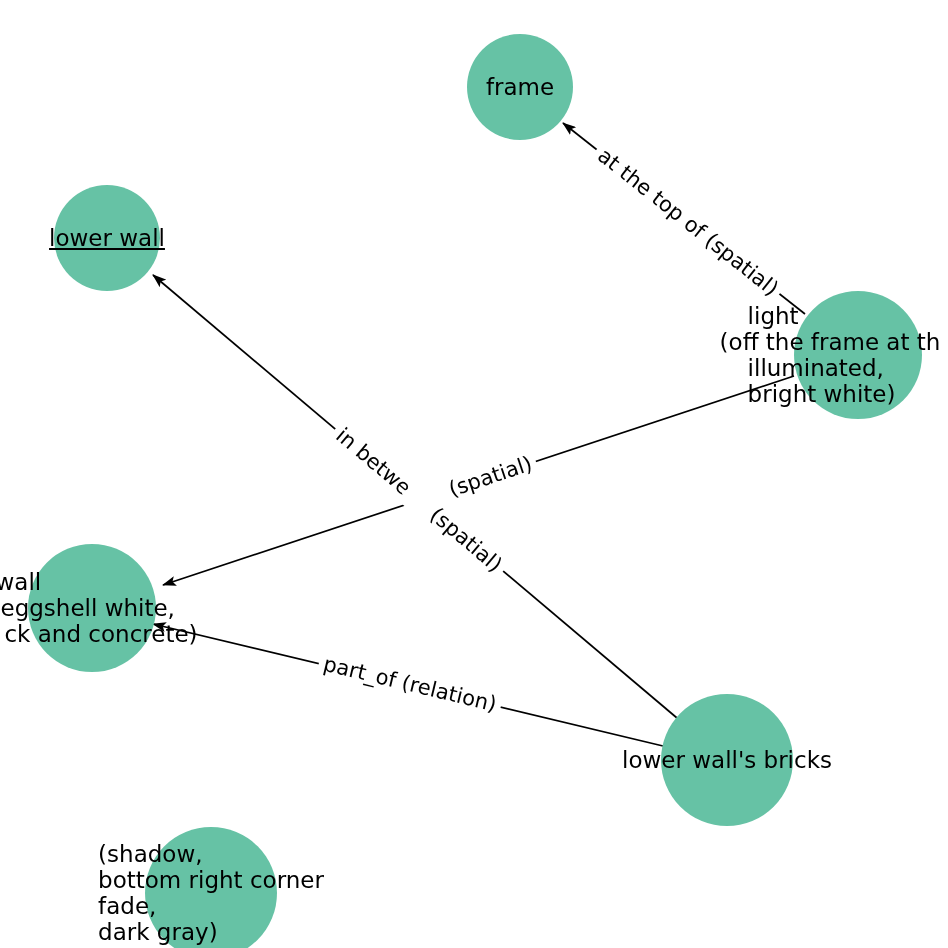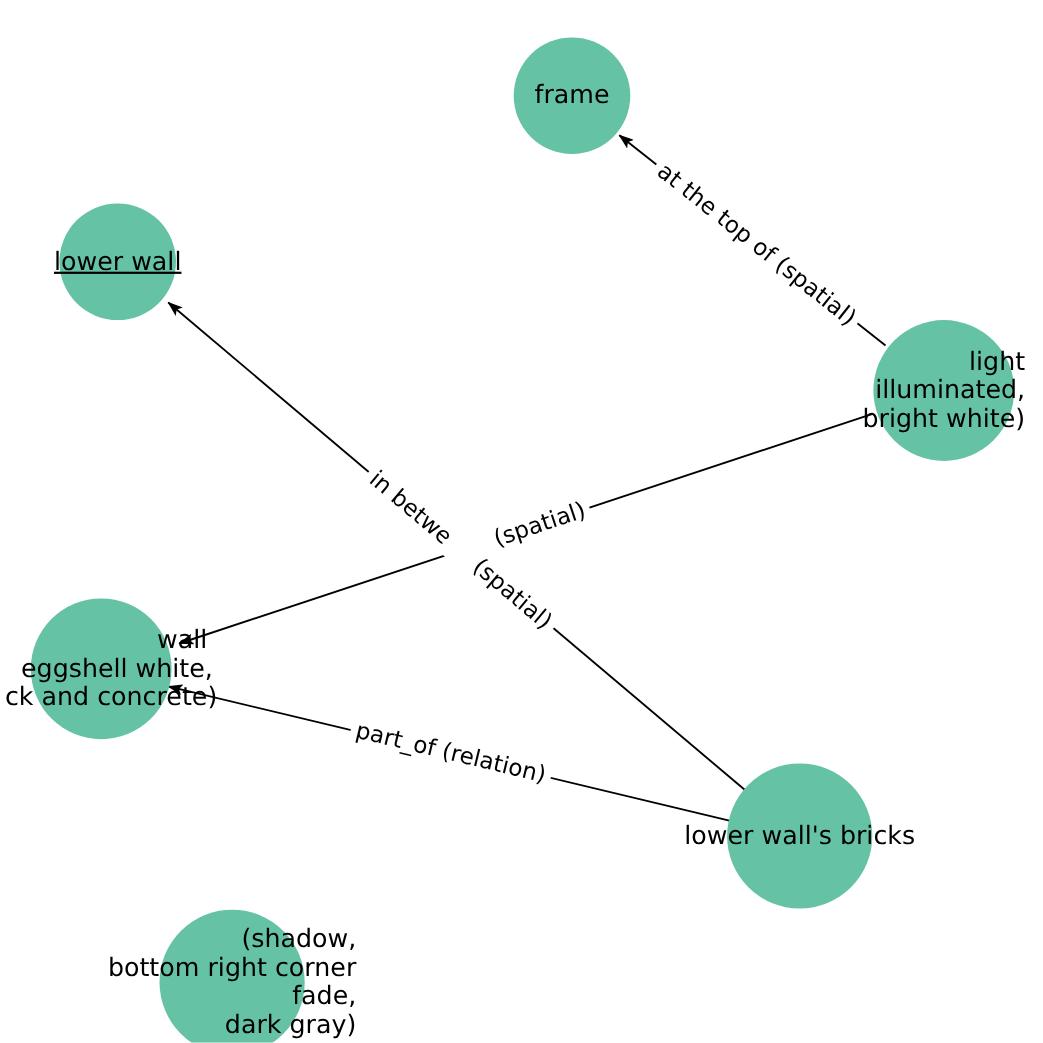--- a/index.html
+++ b/index.html
@@ -16,21 +16,21 @@
     font-family: "DejaVu Sans", sans-serif;
   }
   #edges-svg {
     position: absolute;
     left: 0;
     top: 0;
   }
   .node-label {
     position: absolute;
     transform: translate(-50%, -50%);
-    text-align: right;
+    text-align: left;
     font-size: 23px;
     line-height: 26px;
     color: #000000;
     white-space: nowrap;
   }
   .node-label-line {
     white-space: nowrap;
   }
   .edge-label {
     position: absolute;
@@ -70,20 +70,21 @@
     <div class="edge-label" style="left: 471px; top: 483px; transform: translate(-50%, -50%) rotate(-18.4deg); padding-left: 46px;">(spatial)</div>
     <div class="edge-label" style="left: 410px; top: 684px; transform: translate(-50%, -50%) rotate(13.5deg);">part_of (relation)</div>
     <div class="node-label" style="left: 520px; top: 87px;">
       <div class="node-label-line">frame</div>
     </div>
     <div class="node-label" style="left: 107px; top: 238px; text-decoration: underline;">
       <div class="node-label-line">lower wall</div>
     </div>
     <div class="node-label" style="left: 858px; top: 355px;">
       <div class="node-label-line">light</div>
+      <div class="node-label-line" style="transform: translateX(-28px);">(off the frame at th</div>
       <div class="node-label-line">illuminated,</div>
       <div class="node-label-line">bright white)</div>
     </div>
     <div class="node-label" style="left: 92px; top: 608px;">
       <div class="node-label-line">wall</div>
       <div class="node-label-line" style="transform: translateX(5px);">eggshell white,</div>
       <div class="node-label-line" style="transform: translateX(9px);">ck and concrete)</div>
     </div>
     <div class="node-label" style="left: 727px; top: 760px;">
       <div class="node-label-line">lower wall's bricks</div>

